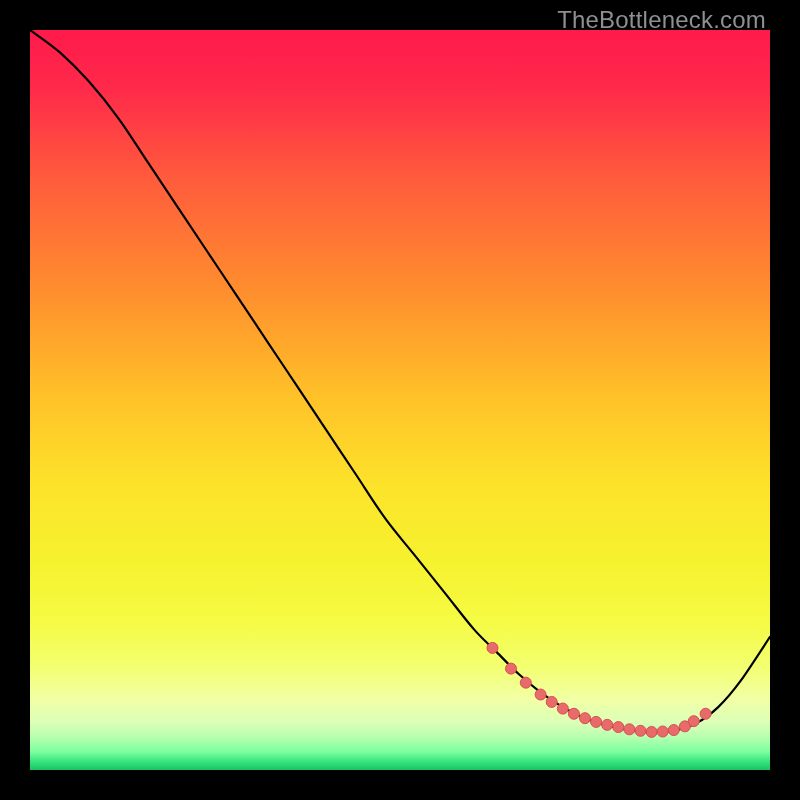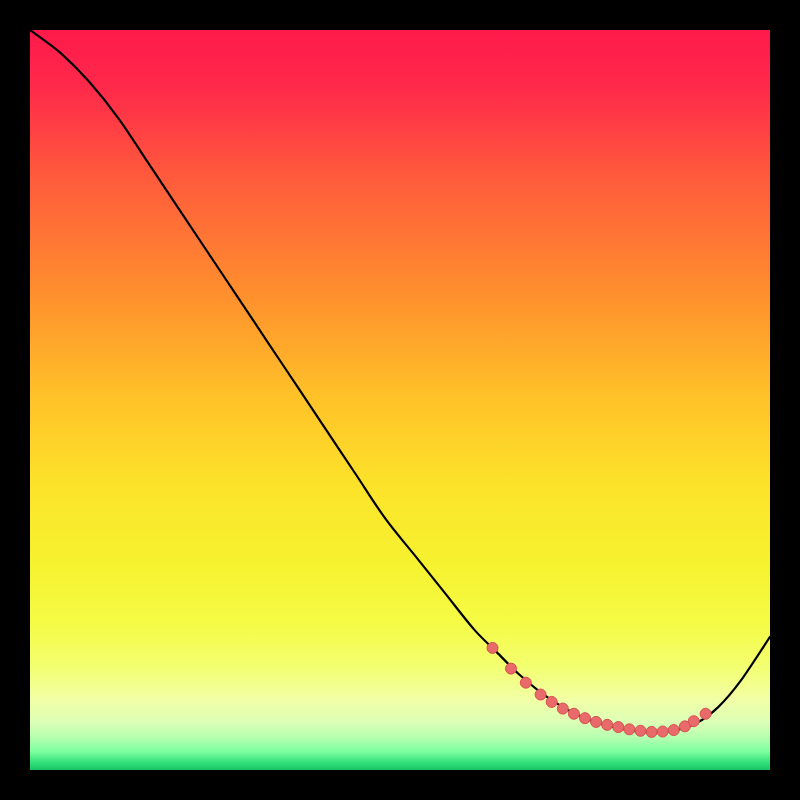--- a/index.html
+++ b/index.html
@@ -40,20 +40,21 @@
   }
   svg.curve {
     position: absolute;
     inset: 0;
   }
 </style>
 </head>
 <body>
 
 <div class="stage">
+  <div class="watermark">TheBottleneck.com</div>
 
   <div class="plot">
     <svg class="gradient" viewBox="0 0 740 740" preserveAspectRatio="none" width="740" height="740">
       <defs>
         <linearGradient id="bg-grad" x1="0" y1="0" x2="0" y2="1">
             <stop offset="0%" stop-color="#ff1a4b"></stop>
             <stop offset="8%" stop-color="#ff2a4a"></stop>
             <stop offset="20%" stop-color="#ff5b3c"></stop>
             <stop offset="35%" stop-color="#ff8d2e"></stop>
             <stop offset="50%" stop-color="#ffc328"></stop>

